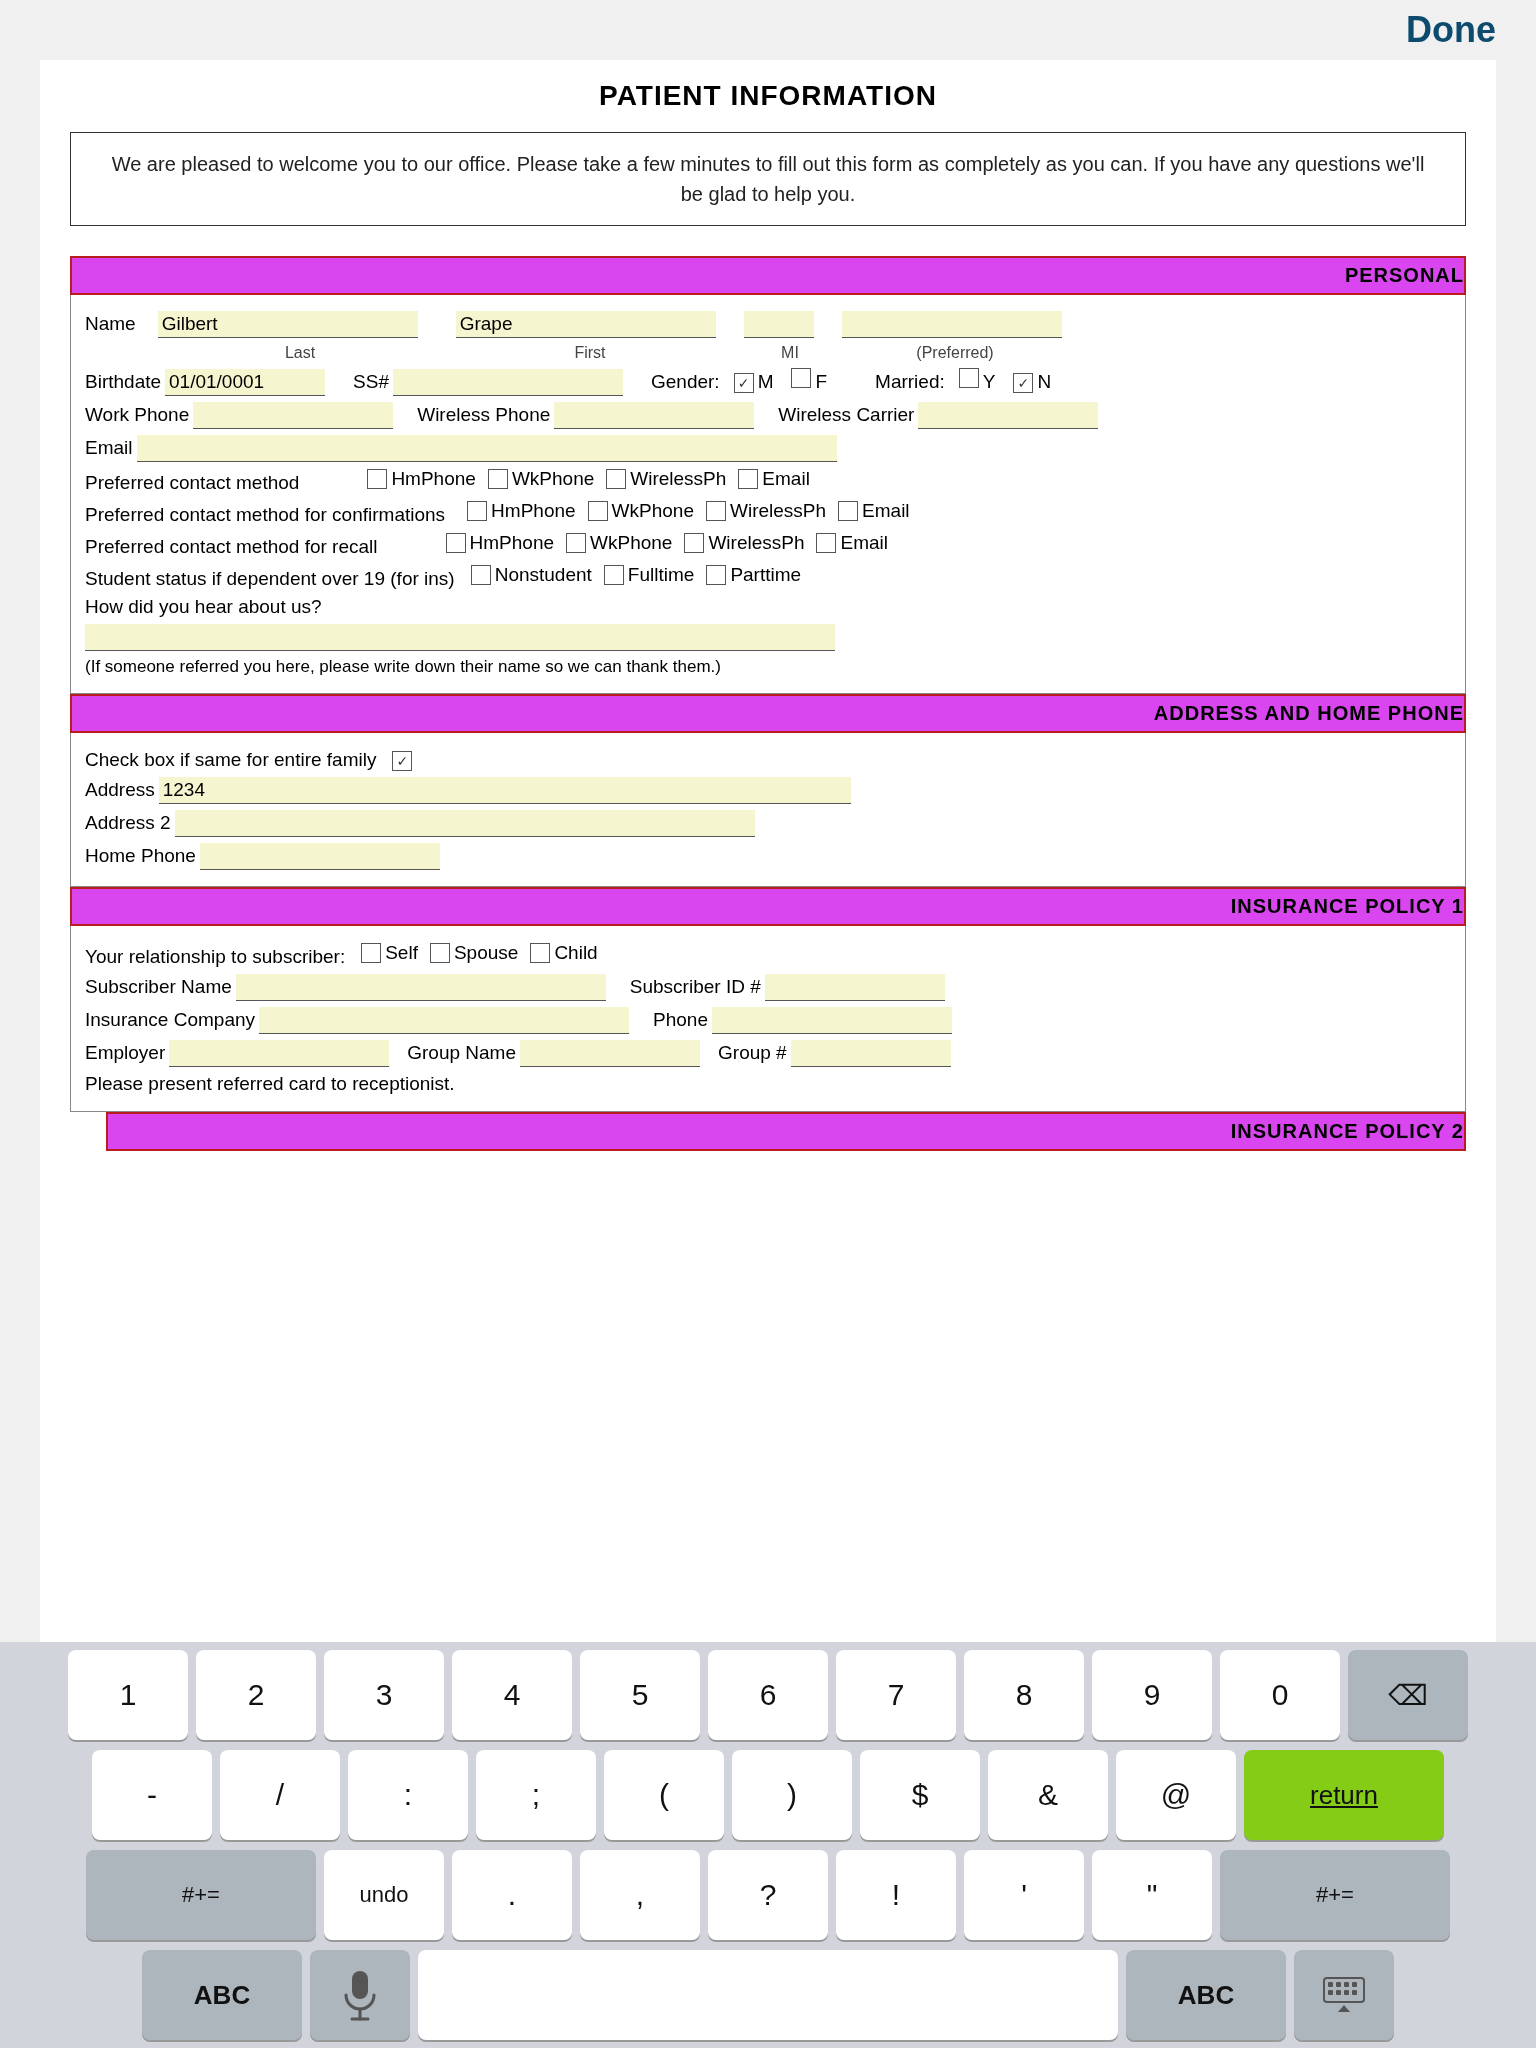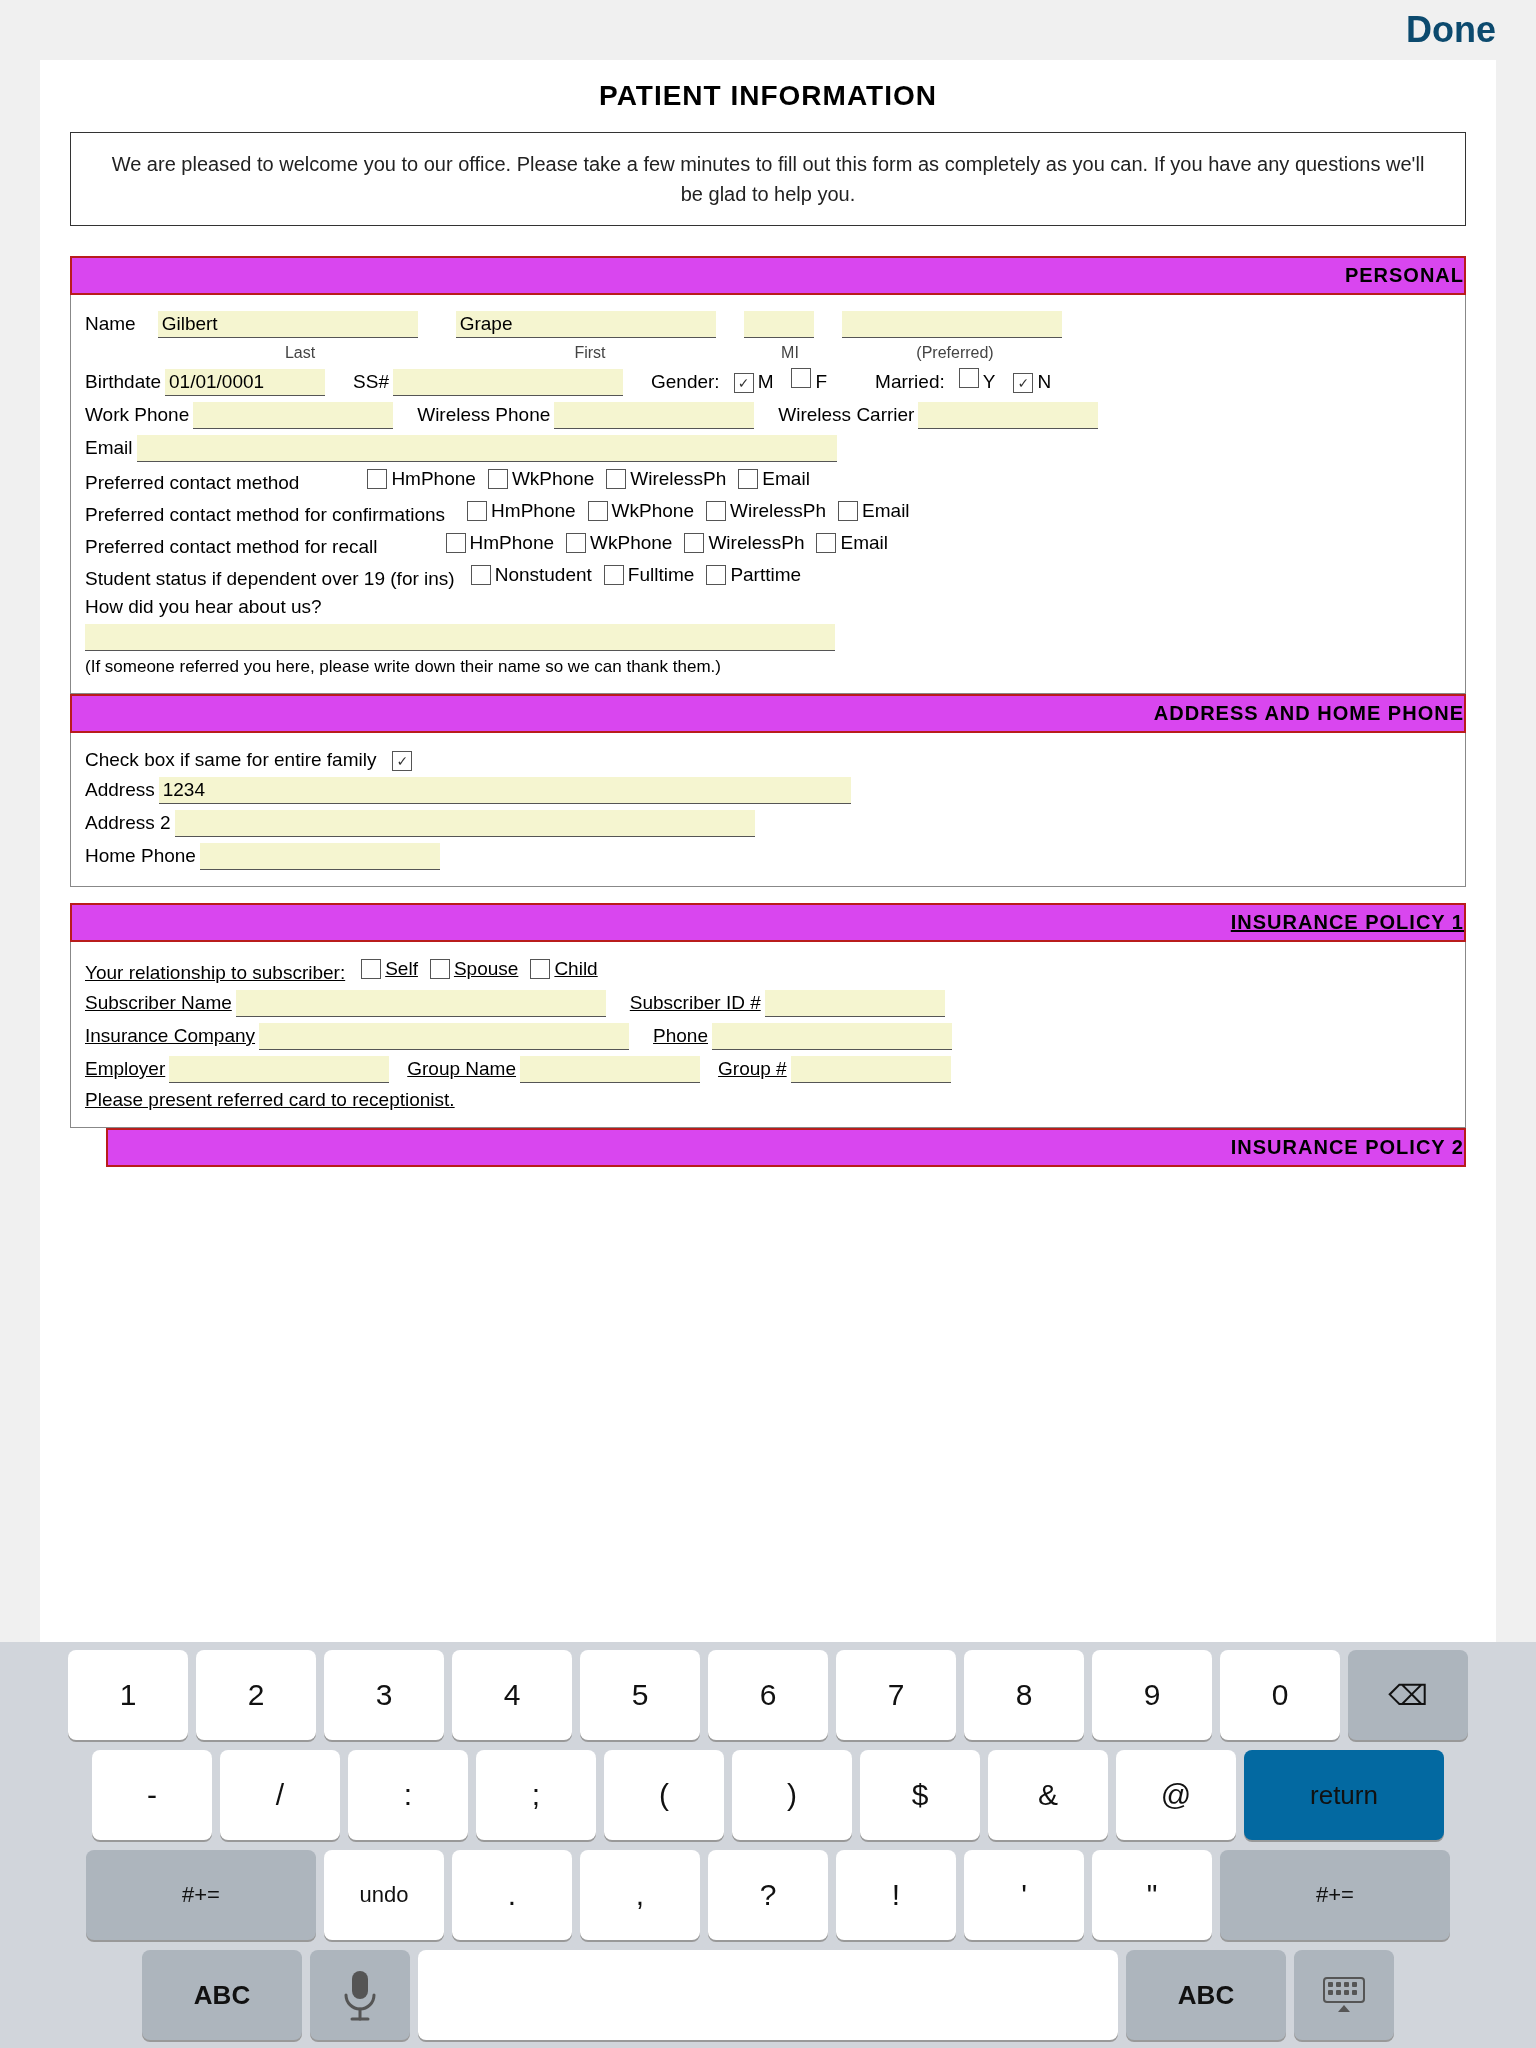--- a/index.html
+++ b/index.html
@@ -187,23 +187,24 @@
       font-size: 24px;
     }
 
     .kb-key.delete-key {
       font-size: 28px;
       background: #adb5bd;
     }
 
     .kb-key.return-key {
       font-size: 26px;
-      background: #0369a1;
+      background: #84cc16;
       flex: 2;
       max-width: 200px;
+      text-decoration: underline;
     }
 
     .kb-bottom-row {
       display: flex;
       gap: 8px;
       margin-bottom: 8px;
       justify-content: center;
     }
 
     .kb-bottom-key {
@@ -416,21 +417,21 @@
           <span class="field-label">Address 2</span>
           <input class="field-input" style="width: 580px; background: rgb(245, 245, 208);" value="">
         </div>
         <div class="form-row">
           <span class="field-label">Home Phone</span>
           <input class="field-input" style="width: 240px;" value="">
         </div>
       </div>
     </div>
 
-    <div class="insurance-section" style="margin-top:16px;text-decoration:underline;">
+    <div class="insurance-section" style="margin-top:0;">
       <div class="section-header">INSURANCE POLICY 1</div>
       <div class="form-table">
         <div class="form-row">
           <span class="field-label">Your relationship to subscriber:</span>
           <span style="width:8px;"></span>
           <span class="cb-group">
             <span class="cb-box"></span>
             <span class="field-label">Self</span>
           </span>
           <span class="cb-group">

